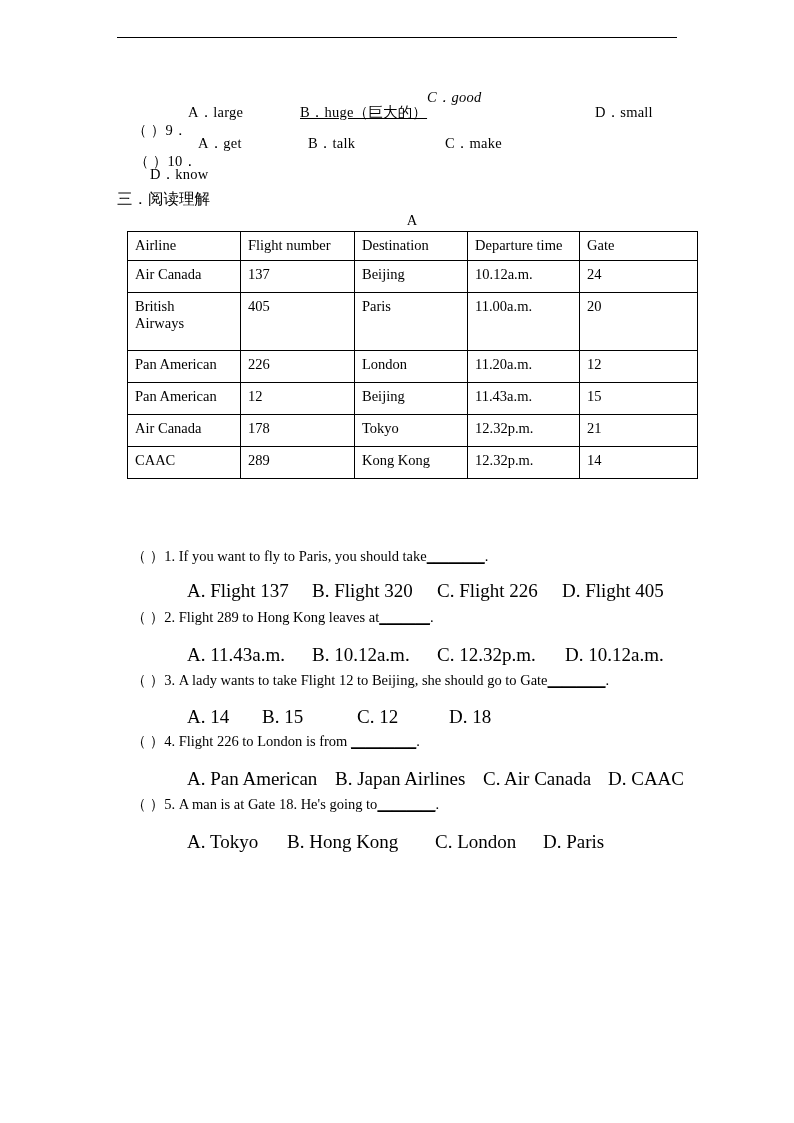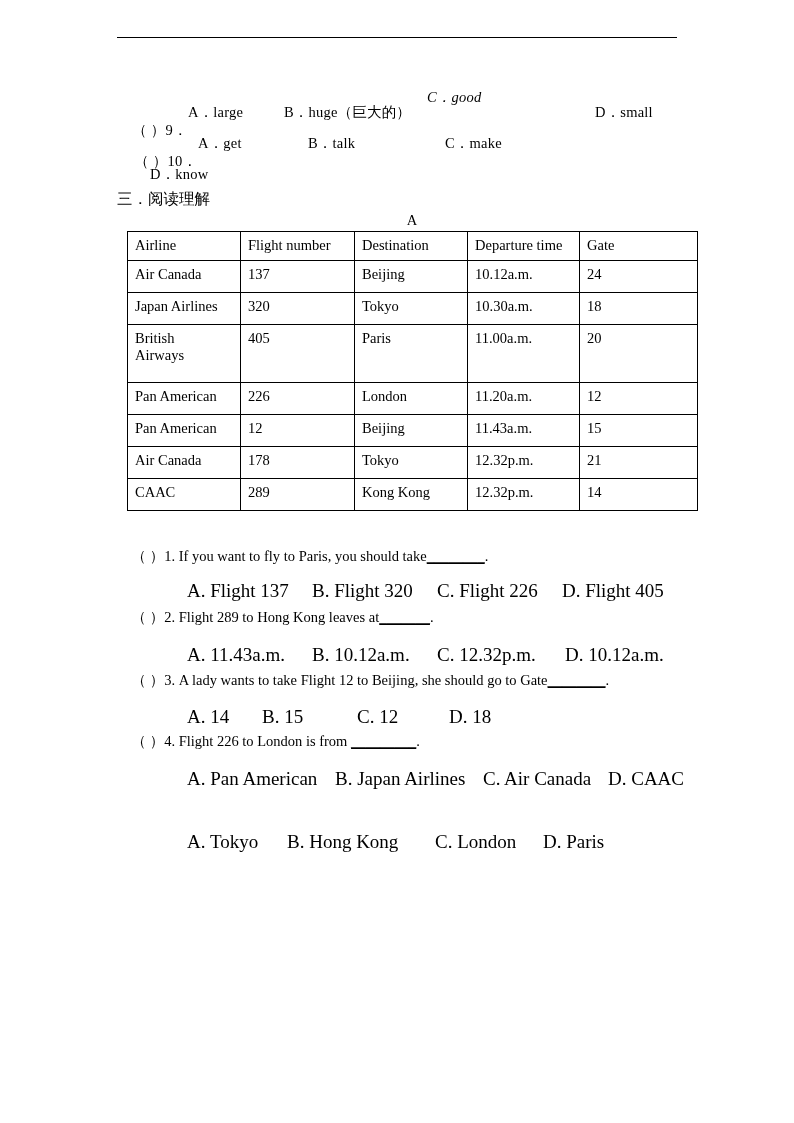--- a/index.html
+++ b/index.html
@@ -123,21 +123,21 @@
 <body>
 
 <div class="page">
 
   <div class="header-rule"></div>
 
   <div class="line cloze" style="left:117px; top:103px;">
     <span>（ ）9．</span><span style="display:inline-block;width:0"></span>
   </div>
   <div class="line cloze" style="left:188px; top:103px;">A．large</div>
-  <div class="line cloze" style="left:284px; top:103px;">B．huge（巨大的）</div>
+  <div class="line cloze" style="left:300px; top:103px;text-decoration:underline;">B．huge（巨大的）</div>
   <div class="line cloze" style="left:427px; top:88px;font-style:italic;">C．good</div>
   <div class="line cloze" style="left:595px; top:103px;">D．small</div>
 
   <div class="line cloze" style="left:119px; top:134px;">
     <span>（ ）10．</span>
   </div>
   <div class="line cloze" style="left:198px; top:134px;">A．get</div>
   <div class="line cloze" style="left:308px; top:134px;">B．talk</div>
   <div class="line cloze" style="left:445px; top:134px;">C．make</div>
   <div class="line cloze" style="left:150px; top:165px;">D．know</div>
@@ -164,27 +164,20 @@
       </tr>
     </thead>
     <tbody>
       <tr class="row-std">
         <td>Air Canada</td>
         <td>137</td>
         <td>Beijing</td>
         <td>10.12a.m.</td>
         <td>24</td>
       </tr>
-      <tr class="row-std">
-        <td>Japan Airlines</td>
-        <td>320</td>
-        <td>Tokyo</td>
-        <td>10.30a.m.</td>
-        <td>18</td>
-      </tr>
       <tr class="row-tall">
         <td class="wrapcell">British
 Airways</td>
         <td>405</td>
         <td>Paris</td>
         <td>11.00a.m.</td>
         <td>20</td>
       </tr>
       <tr class="row-std">
         <td>Pan American</td>
@@ -238,17 +231,20 @@
     <span class="opt" style="width:75px">A. 14</span><span class="opt" style="width:95px">B. 15</span><span class="opt" style="width:92px">C. 12</span><span class="opt">D. 18</span>
   </div>
 
   <div class="q-stem" style="top:715px;">
     <span>（ ）4. Flight 226 to London is from </span><span class="blank">_________</span><span>.</span>
   </div>
   <div class="q-opts" style="top:746px;">
     <span class="opt" style="width:148px">A. Pan American</span><span class="opt" style="width:148px">B. Japan Airlines</span><span class="opt" style="width:125px">C. Air Canada</span><span class="opt">D. CAAC</span>
   </div>
 
+  <div class="q-stem" style="top:778px;">
+    <span>（ ）5. A man is at Gate 18. He's going to</span><span class="blank">________</span><span>.</span>
+  </div>
   <div class="q-opts" style="top:809px;">
     <span class="opt" style="width:100px">A. Tokyo</span><span class="opt" style="width:148px">B. Hong Kong</span><span class="opt" style="width:108px">C. London</span><span class="opt">D. Paris</span>
   </div>
 
 </div>
 
 </body></html>

